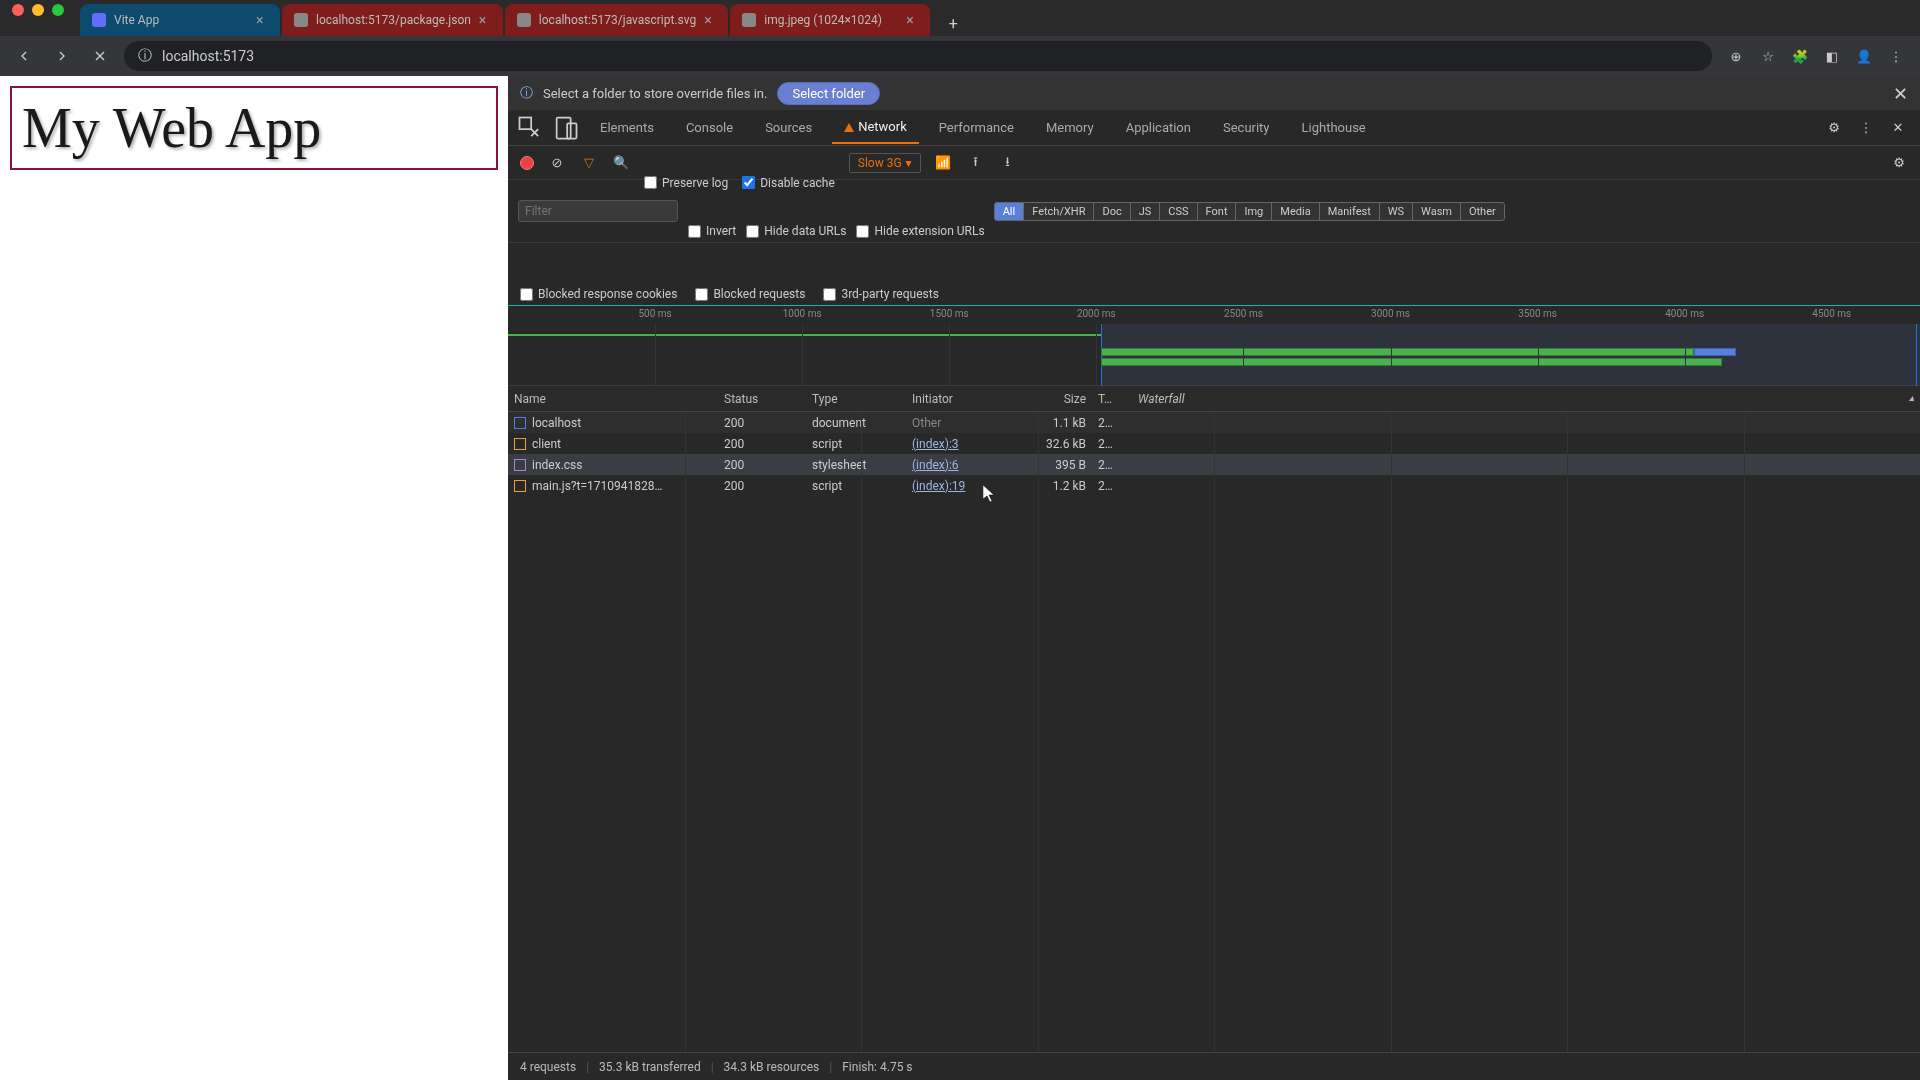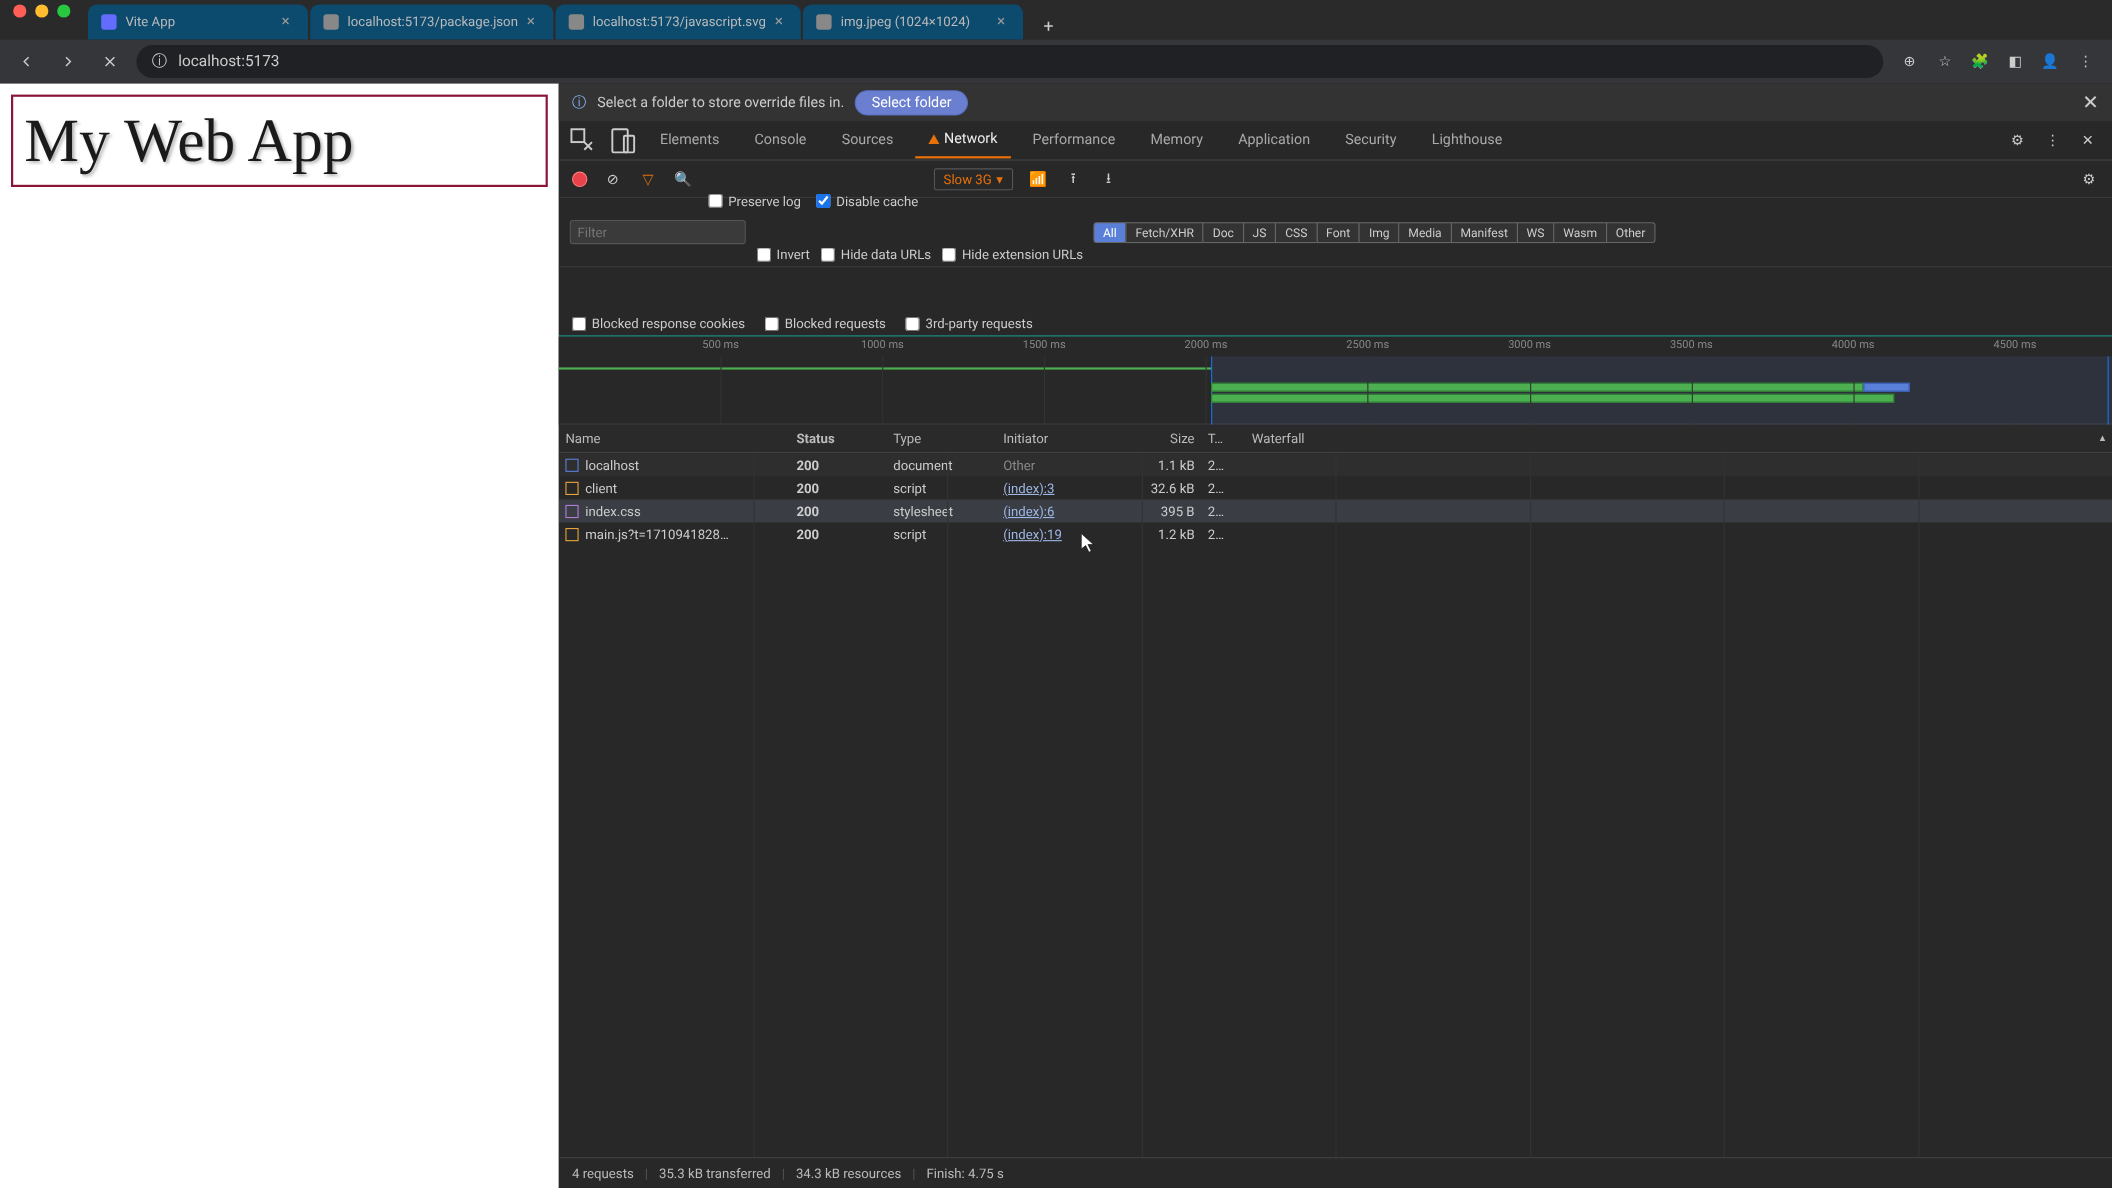--- a/index.html
+++ b/index.html
@@ -4,21 +4,21 @@
 <style>
 * { margin:0; padding:0; box-sizing:border-box; font-family:-apple-system,BlinkMacSystemFont,"Segoe UI",Roboto,sans-serif; }
 body { width:1920px; height:1080px; background:#2a2a2a; overflow:hidden; font-size:13px; color:#ccc; }
 
 
 .window-controls { position:absolute; top:4px; left:12px; display:flex; gap:8px; }
 .wc-dot { width:12px; height:12px; border-radius:50%; }
 .wc-red{background:#ff5f57;} .wc-yellow{background:#febc2e;} .wc-green{background:#28c840;}
 
 .tabstrip { height:36px; background:#2a2a2a; display:flex; align-items:flex-end; padding-left:80px; }
-.tab { display:flex; align-items:center; gap:8px; padding:0 12px; height:32px; background:#0c4a6e; border-radius:8px 8px 0 0; margin-right:2px; font-size:12px; color:#bbb; min-width:200px; max-width:240px; }
+.tab { display:flex; align-items:center; gap:8px; padding:0 12px; height:32px; background:#7f1d1d; border-radius:8px 8px 0 0; margin-right:2px; font-size:12px; color:#bbb; min-width:200px; max-width:240px; }
 .tab.active { background:#0c4a6e;margin-top:16px; }
 .tab .favicon { width:14px; height:14px; border-radius:3px; flex:0 0 14px; }
 .tab .tabtitle { flex:1; overflow:hidden; text-overflow:ellipsis; white-space:nowrap; }
 .tab .tabclose { flex:0 0 12px; color:#999; font-size:14px; }
 .newtab { width:26px; height:26px; display:flex; align-items:center; justify-content:center; color:#ccc; font-size:16px; margin-left:8px; }
 
 .navbar { height:40px; background:#35363a; display:flex; align-items:center; padding:0 10px; gap:10px; }
 .nav-icon { width:28px; height:28px; display:flex; align-items:center; justify-content:center; color:#ccc; }
 .nav-icon svg { width:16px; height:16px; }
 .url-bar { flex:1; height:30px; background:#202124; border-radius:15px; display:flex; align-items:center; padding:0 14px; color:#ccc; font-size:14px; gap:10px; }
@@ -72,21 +72,21 @@
 .tl-line { position:absolute; background:#4caf50; height:2px; }
 .tl-box { position:absolute; background:#4caf50; height:8px; border:1px solid #2e7d32; }
 .tl-box.blue { background:#5a7fd8; border-color:#3a5fb8; }
 .tl-grid { position:absolute; top:0; bottom:0; width:1px; background:#333; }
 .tl-marker { position:absolute; top:0; bottom:0; width:1px; background:#1a73e8; }
 .tl-selection { position:absolute; top:0; bottom:0; background:rgba(90,127,216,0.12); }
 
 .req-table { flex:1; display:flex; flex-direction:column; overflow:hidden; }
 .req-header { display:flex; height:26px; align-items:center; border-bottom:1px solid #444; background:#2a2a2a; font-size:12px; color:#bbb; }
 .req-header .col, .req-row .col { padding:0 6px; overflow:hidden; text-overflow:ellipsis; white-space:nowrap; }
-.col-name{width:210px;} .col-status{width:88px;font-weight:bold;} .col-type{width:100px;} .col-init{width:116px;} .col-size{width:70px;text-align:right;} .col-time{width:40px;} .col-waterfall{flex:1; position:relative;}
+.col-name{width:210px;} .col-status{width:88px;} .col-type{width:100px;} .col-init{width:116px;} .col-size{width:70px;text-align:right;} .col-time{width:40px;} .col-waterfall{flex:1; position:relative;font-style:italic;}
 .sort-arrow { float:right; font-size:10px; }
 
 .req-body { flex:1; position:relative; overflow:hidden; }
 .req-row { display:flex; height:21px; align-items:center; font-size:12px; color:#ccc; }
 .req-row:nth-child(odd){ background:#2e2e2e; }
 .req-row.hover { background:#3a3d44; }
 .file-icon { width:12px; height:12px; display:inline-block; margin-right:6px; border:1px solid; vertical-align:middle; }
 .fi-doc{border-color:#5a7fd8;} .fi-js{border-color:#e8a33d;} .fi-css{border-color:#b07fd8;}
 .initiator-link { color:#9db6e4; text-decoration:underline; }
 .initiator-other { color:#888; }

